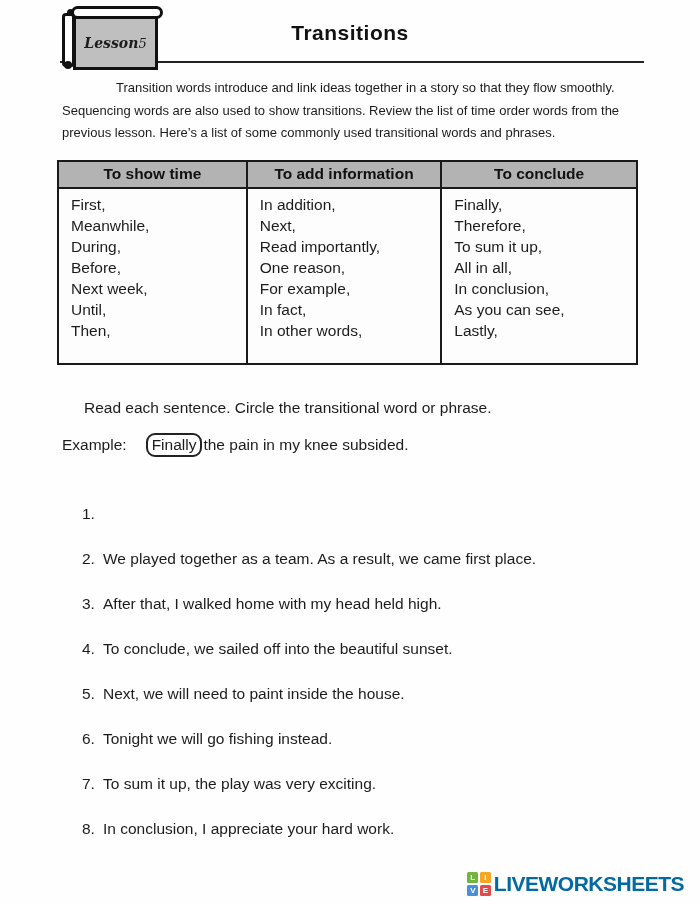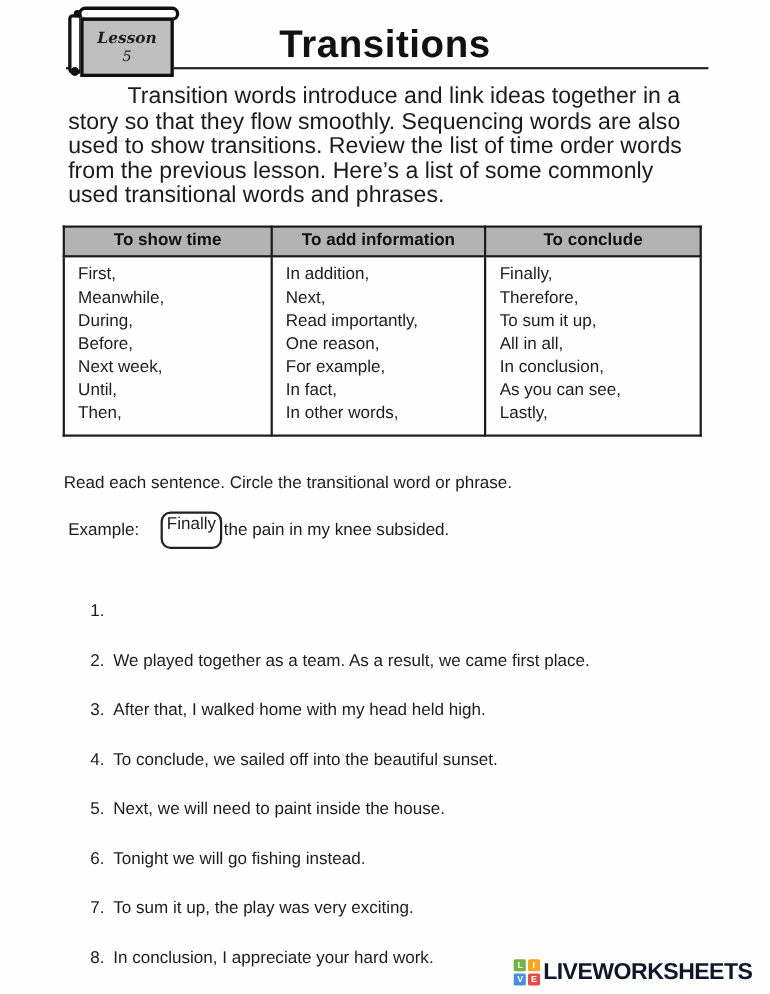--- a/index.html
+++ b/index.html
@@ -10,69 +10,69 @@
   }
 
   
   .header { position:relative; height:70px; }
   .header-rule {
     position:absolute; top:61px; left:60px; right:56px;
     border-top:2px solid #222; z-index:1;
   }
   .page-title {
     text-align:center; padding-top:21px;
-    font-size:35px; font-weight:bold; letter-spacing:0.5px; color:#111;
+    font-size:21px; font-weight:bold; letter-spacing:0.5px; color:#111;
   }
 
   
   .lesson-badge { position:absolute; left:62px; top:6px; width:106px; height:66px; z-index:2; }
   .badge-top-roll {
     position:absolute; left:9px; top:0; width:92px; height:13px;
     background:#fff; border:3px solid #111; border-radius:7px;
   }
   .badge-left-roll {
     position:absolute; left:0; top:7px; width:13px; height:54px;
     background:#fff; border:3px solid #111; border-radius:4px;
   }
   .badge-dot-top { position:absolute; left:5px; top:3px; width:7px; height:7px; background:#111; border-radius:50%; }
   .badge-dot-bottom { position:absolute; left:2px; top:55px; width:8px; height:8px; background:#111; border-radius:50%; }
   .badge-body {
     position:absolute; left:11px; top:10px; width:85px; height:54px;
     background:#bfbfbf; border:3px solid #111;
-    display:flex; flex-direction:column; align-items:center; justify-content:center;
+    display:flex; align-items:center; justify-content:center;
   }
   .badge-line1 { font-family:"DejaVu Serif", serif; font-style:italic; font-weight:bold; font-size:14px; line-height:17px; }
   .badge-line2 { font-family:"DejaVu Serif", serif; font-style:italic; font-size:13px; line-height:15px; }
 
   
   .intro {
     margin:7px 58px 0 62px;
-    font-size:21px; line-height:22.5px; text-indent:54px; color:#1b1b1b;
+    font-size:13px; line-height:22.5px; text-indent:54px; color:#1b1b1b;
   }
 
   
   .word-table-wrap { margin:15px 0 0 57px; width:581px; }
   table { border-collapse:collapse; width:100%; table-layout:fixed; }
   th {
     border:2px solid #1a1a1a; font-size:15.5px; font-weight:bold;
     height:27px; text-align:center; color:#111;
   }
   td {
     border:2px solid #1a1a1a; vertical-align:top;
-    padding:5px 12px 9px; font-size:15.5px; line-height:21px; background:#fdfdfd;
+    padding:5px 12px 22px; font-size:15.5px; line-height:21px; background:#fdfdfd;
   }
   .col-1 { width:32.6%; } .col-2 { width:33.6%; } .col-3 { width:33.8%; }
 
   
-  .instructions { margin:34px 0 0 58px; font-size:15.5px; }
+  .instructions { margin:34px 0 0 84px; font-size:15.5px; }
   .example-row { margin:16px 0 0 62px; font-size:15.5px; display:flex; align-items:center; }
   .example-label { margin-right:19px; }
   .circled-word {
     display:inline-block; border:2.5px solid #222; border-radius:9px;
-    padding:0 4px 11px; margin-right:1px; line-height:19px;
+    padding:0 4px 1px; margin-right:1px; line-height:19px;
   }
 
   
   .sentence-list { margin:47px 0 0 82px; list-style:none; }
   .sentence-item { display:flex; margin-bottom:26px; font-size:15.5px; line-height:19px; }
   .sentence-num { width:21px; flex:0 0 21px; }
 
   
   .footer-brand {
     position:absolute; right:16px; bottom:8px;
@@ -195,16 +195,16 @@
     </li>
   </ol>
 
   <div class="footer-brand">
     <div class="logo-grid">
       <span class="logo-sq" style="background: rgb(111, 181, 63);">L</span>
       <span class="logo-sq" style="background: rgb(245, 166, 35);">I</span>
       <span class="logo-sq" style="background: rgb(74, 144, 217);">V</span>
       <span class="logo-sq" style="background: rgb(225, 75, 75);">E</span>
     </div>
-    <span class="brand-text" style="color: #0f172a;">LIVEWORKSHEETS</span>
+    <span class="brand-text" style="color: #0369a1;">LIVEWORKSHEETS</span>
   </div>
 
 </div>
 
 </body></html>

